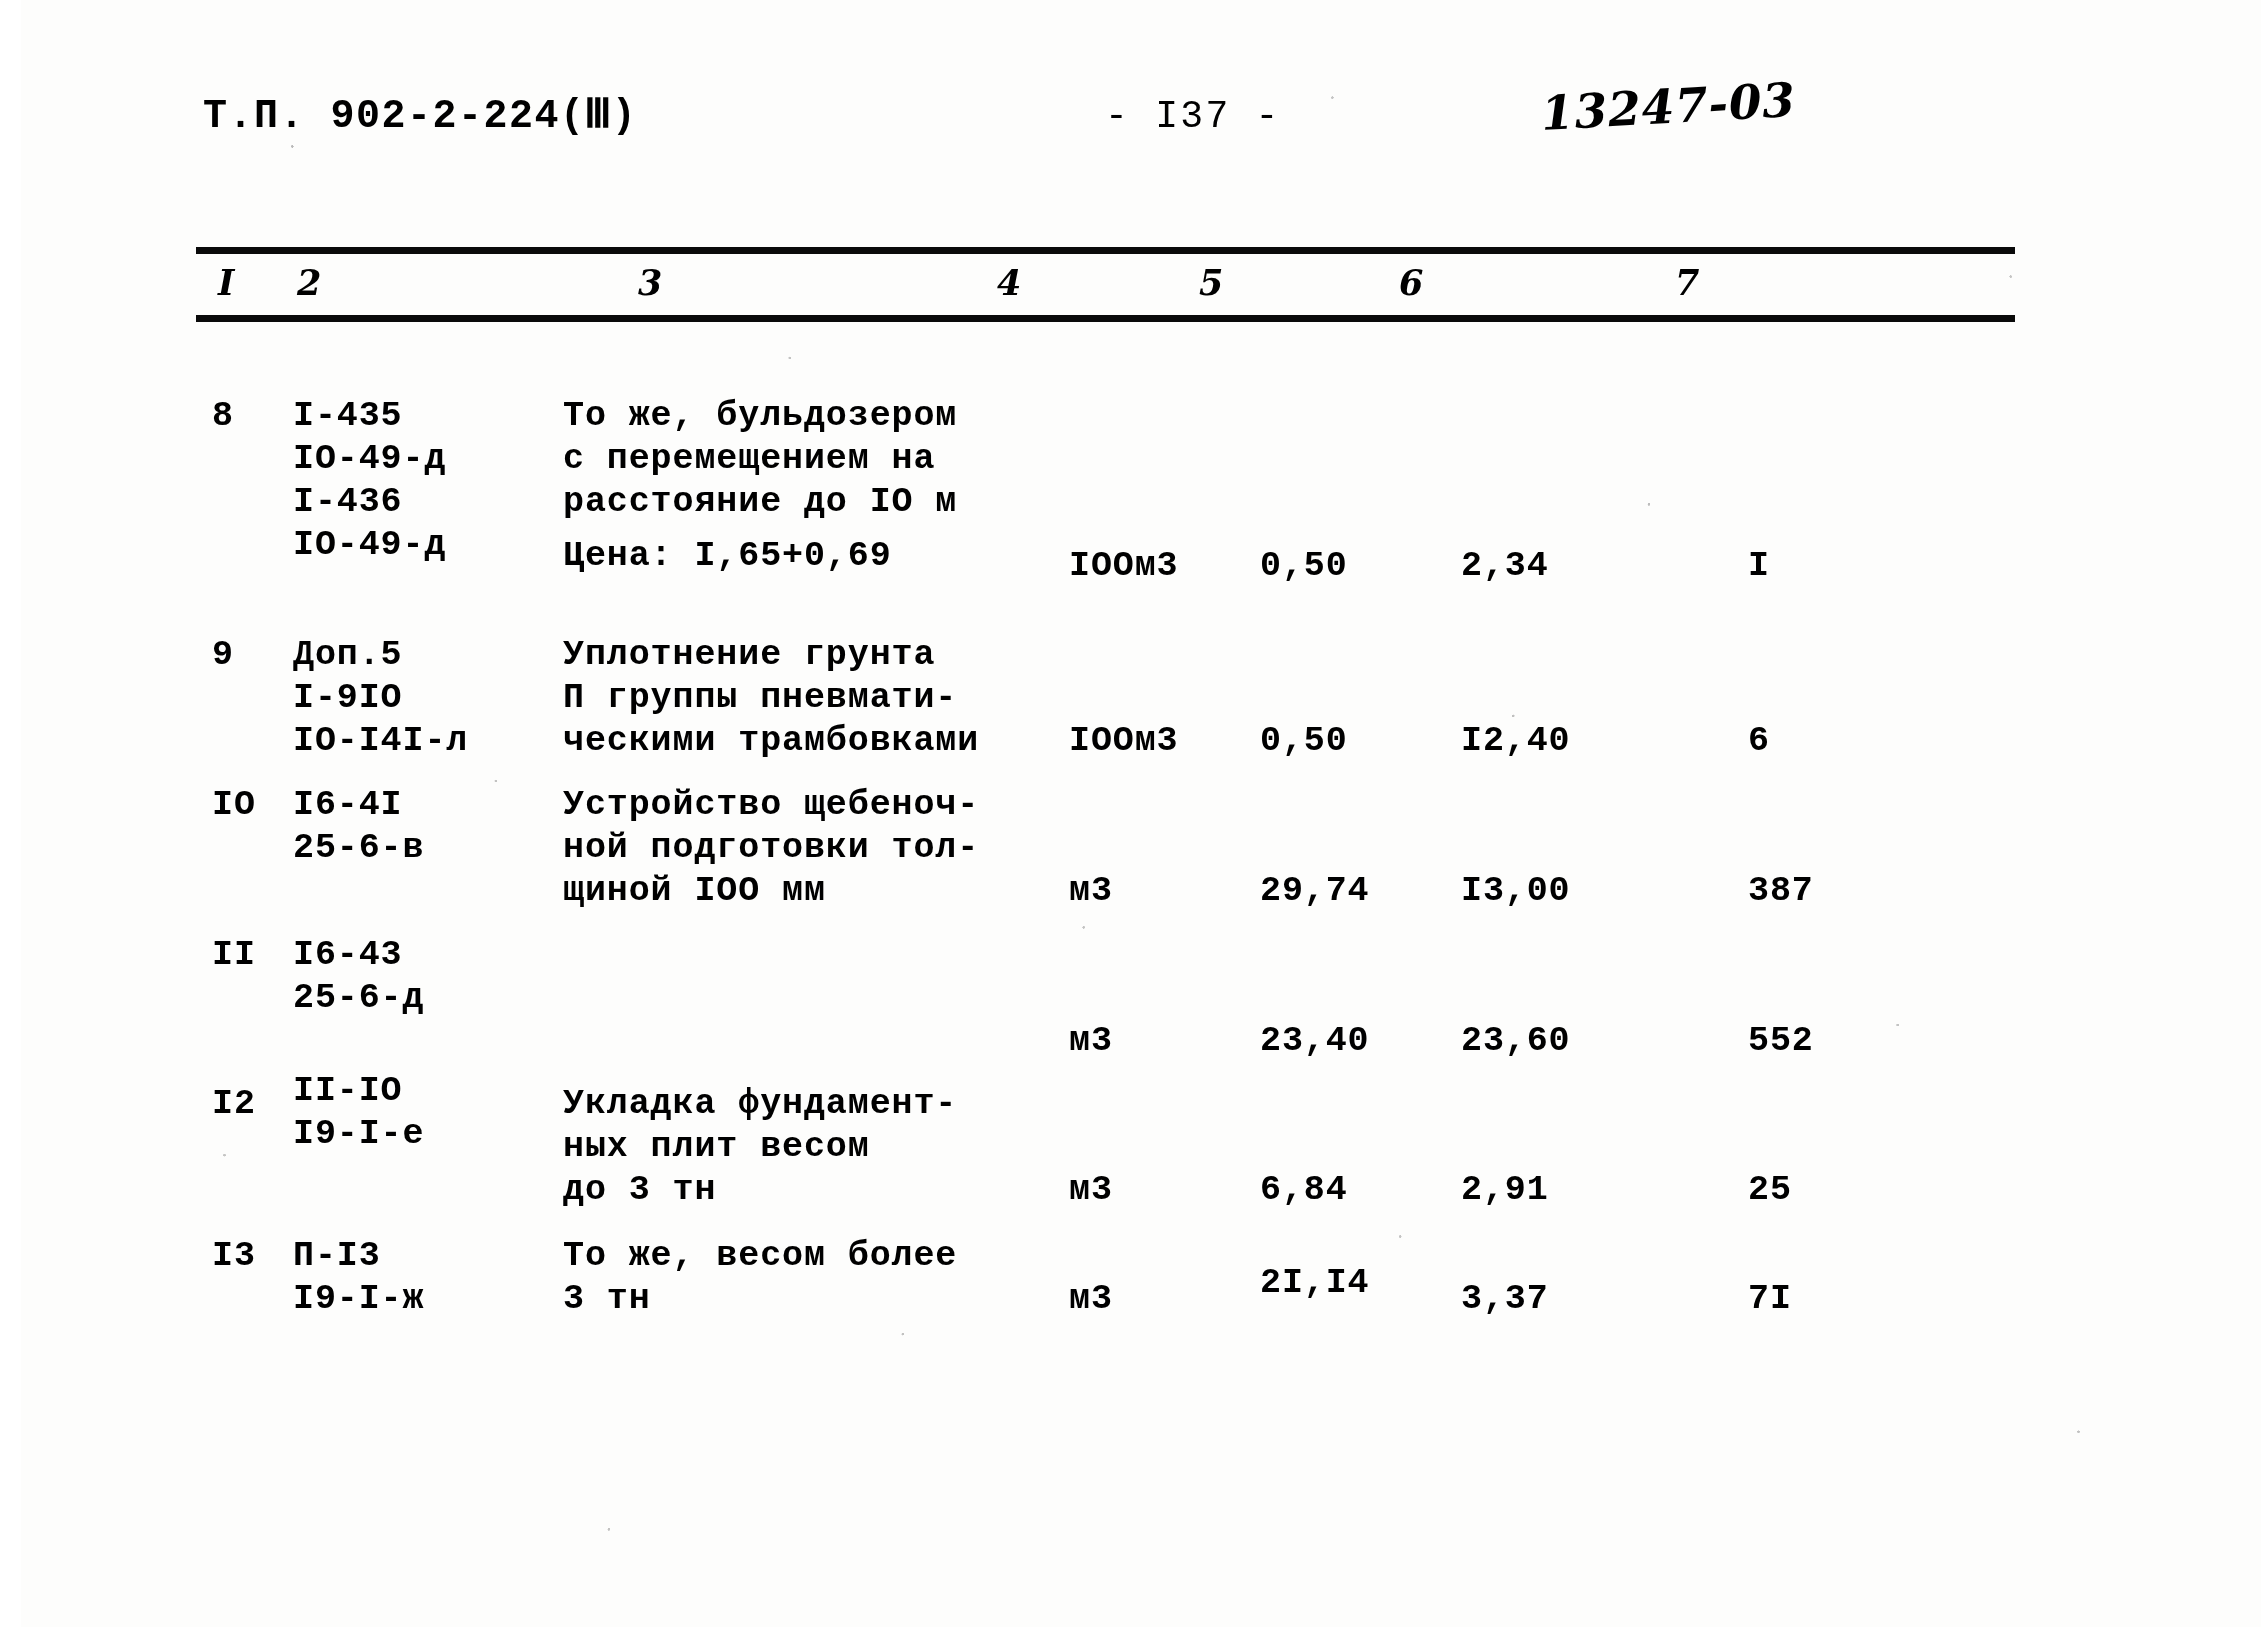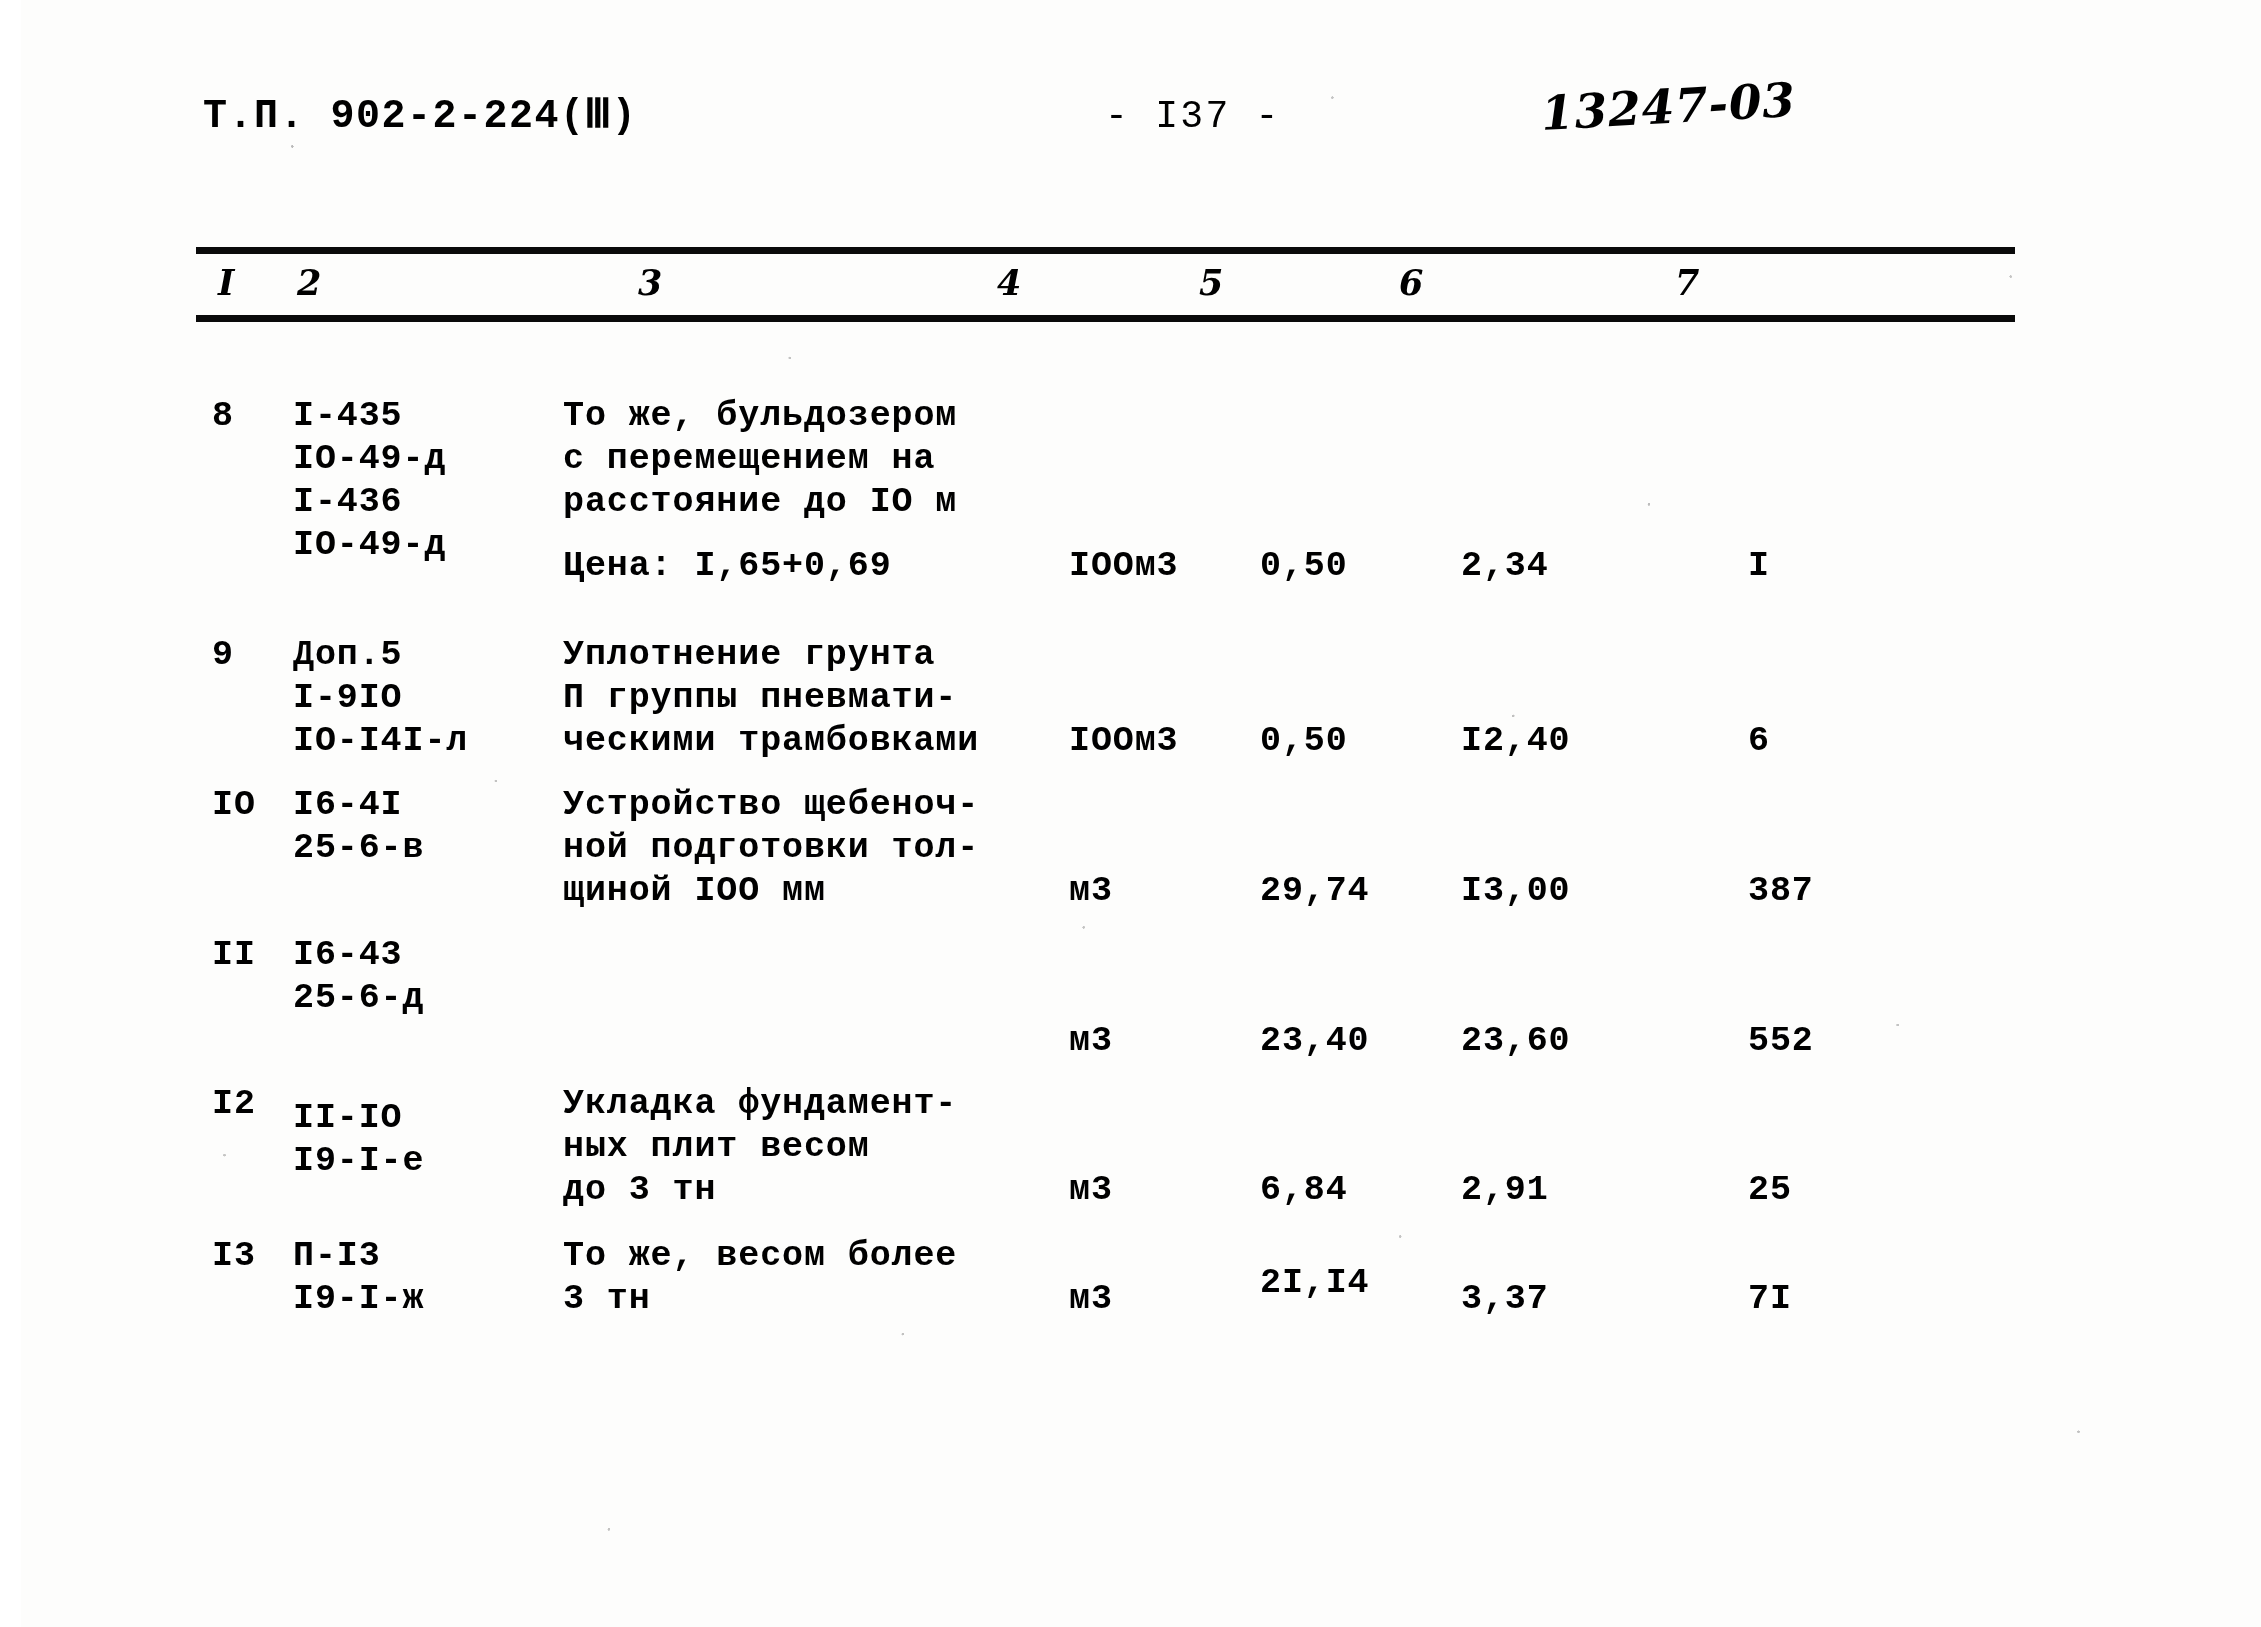--- a/index.html
+++ b/index.html
@@ -178,21 +178,21 @@
 
     <div class="row" style="height:260px">
       <div class="cell c-num" style="top:35px">8</div>
       <div class="cell c-code" style="top:35px">I-435
 IO-49-д
 I-436
 IO-49-д</div>
       <div class="cell c-desc" style="top:35px">То же, бульдозером
 с перемещением на
 расстояние до IO м</div>
-      <div class="price-line" style="top:185px">Цена: I,65+0,69</div>
+      <div class="price-line" style="top:175px">Цена: I,65+0,69</div>
       <div class="cell c-unit" style="top:185px">IOOм3</div>
       <div class="cell c-v5" style="top:185px">0,50</div>
       <div class="cell c-v6" style="top:185px">2,34</div>
       <div class="cell c-v7" style="top:185px">I</div>
     </div>
 
     <div class="row" style="height:149px">
       <div class="cell c-num" style="top:13.8px">9</div>
       <div class="cell c-code" style="top:13.8px">Доп.5
 I-9IO
@@ -224,21 +224,21 @@
       <div class="cell c-code" style="top:15.3px">I6-43
 25-6-д</div>
       <div class="cell c-unit" style="top:101px">м3</div>
       <div class="cell c-v5" style="top:101px">23,40</div>
       <div class="cell c-v6" style="top:101px">23,60</div>
       <div class="cell c-v7" style="top:101px">552</div>
     </div>
 
     <div class="row" style="height:150px">
       <div class="cell c-num" style="top:15.3px">I2</div>
-      <div class="cell c-code" style="top:29px">II-IO
+      <div class="cell c-code" style="top:2px">II-IO
 I9-I-е</div>
       <div class="cell c-desc" style="top:15.3px">Укладка фундамент-
 ных плит весом
 до 3 тн</div>
       <div class="cell c-unit" style="top:101px">м3</div>
       <div class="cell c-v5" style="top:101px">6,84</div>
       <div class="cell c-v6" style="top:101px">2,91</div>
       <div class="cell c-v7" style="top:101px">25</div>
     </div>
 

